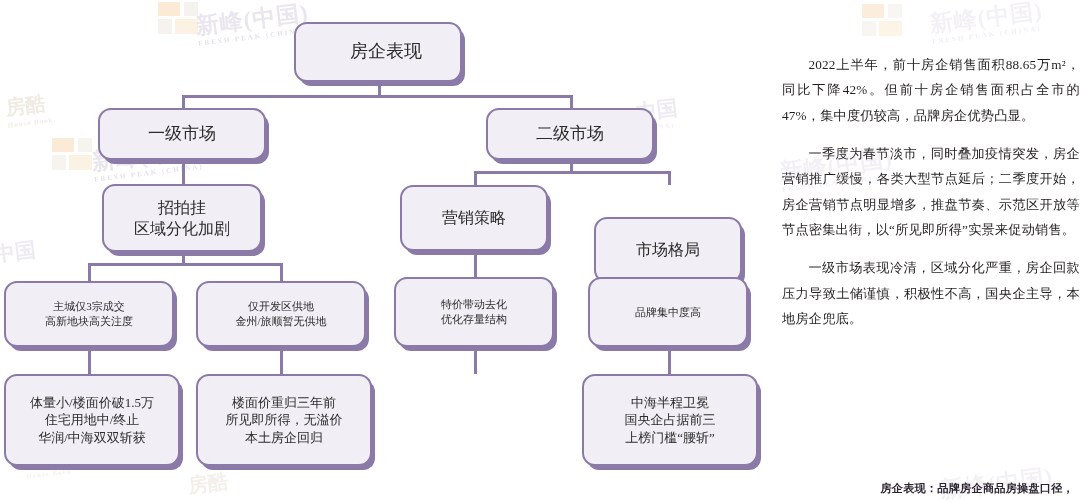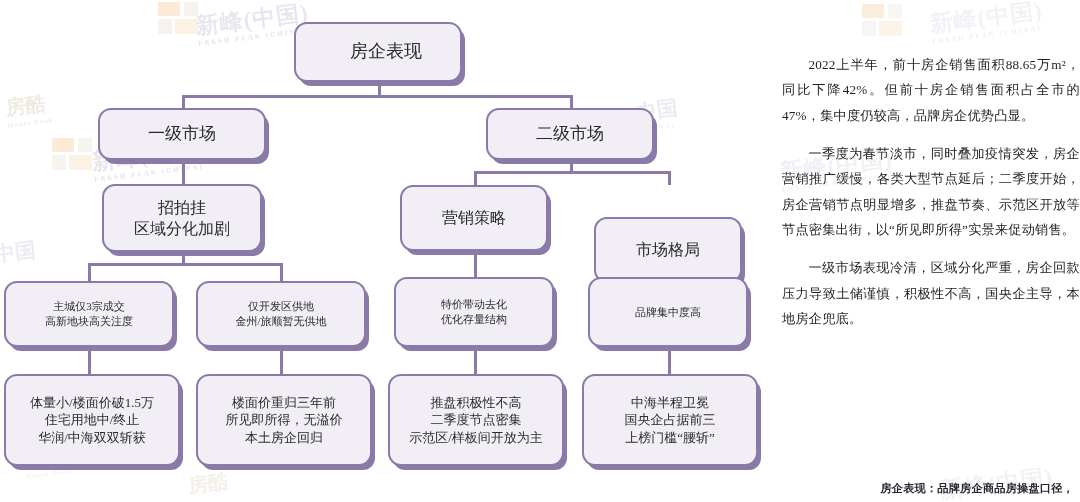--- a/index.html
+++ b/index.html
@@ -198,25 +198,20 @@
     <div class="node n-l5" style="left:4px;top:374px;width:176px;height:92px;">
       <span class="ln">体量小/楼面价破1.5万</span>
       <span class="ln">住宅用地中/终止</span>
       <span class="ln">华润/中海双双斩获</span>
     </div>
     <div class="node n-l5" style="left:196px;top:374px;width:176px;height:92px;">
       <span class="ln">楼面价重归三年前</span>
       <span class="ln">所见即所得，无溢价</span>
       <span class="ln">本土房企回归</span>
     </div>
-    <div class="node n-l5" style="left:388px;top:374px;width:176px;height:92px;">
-      <span class="ln">推盘积极性不高</span>
-      <span class="ln">二季度节点密集</span>
-      <span class="ln">示范区/样板间开放为主</span>
-    </div>
     <div class="node n-l5" style="left:582px;top:374px;width:176px;height:92px;">
       <span class="ln">中海半程卫冕</span>
       <span class="ln">国央企占据前三</span>
       <span class="ln">上榜门槛“腰斩”</span>
     </div>
   </div>
 
   <div id="panel">
     <div style="height:52px;"></div>
     <p>2022上半年，前十房企销售面积88.65万m²，同比下降42%。但前十房企销售面积占全市的47%，集中度仍较高，品牌房企优势凸显。</p>

